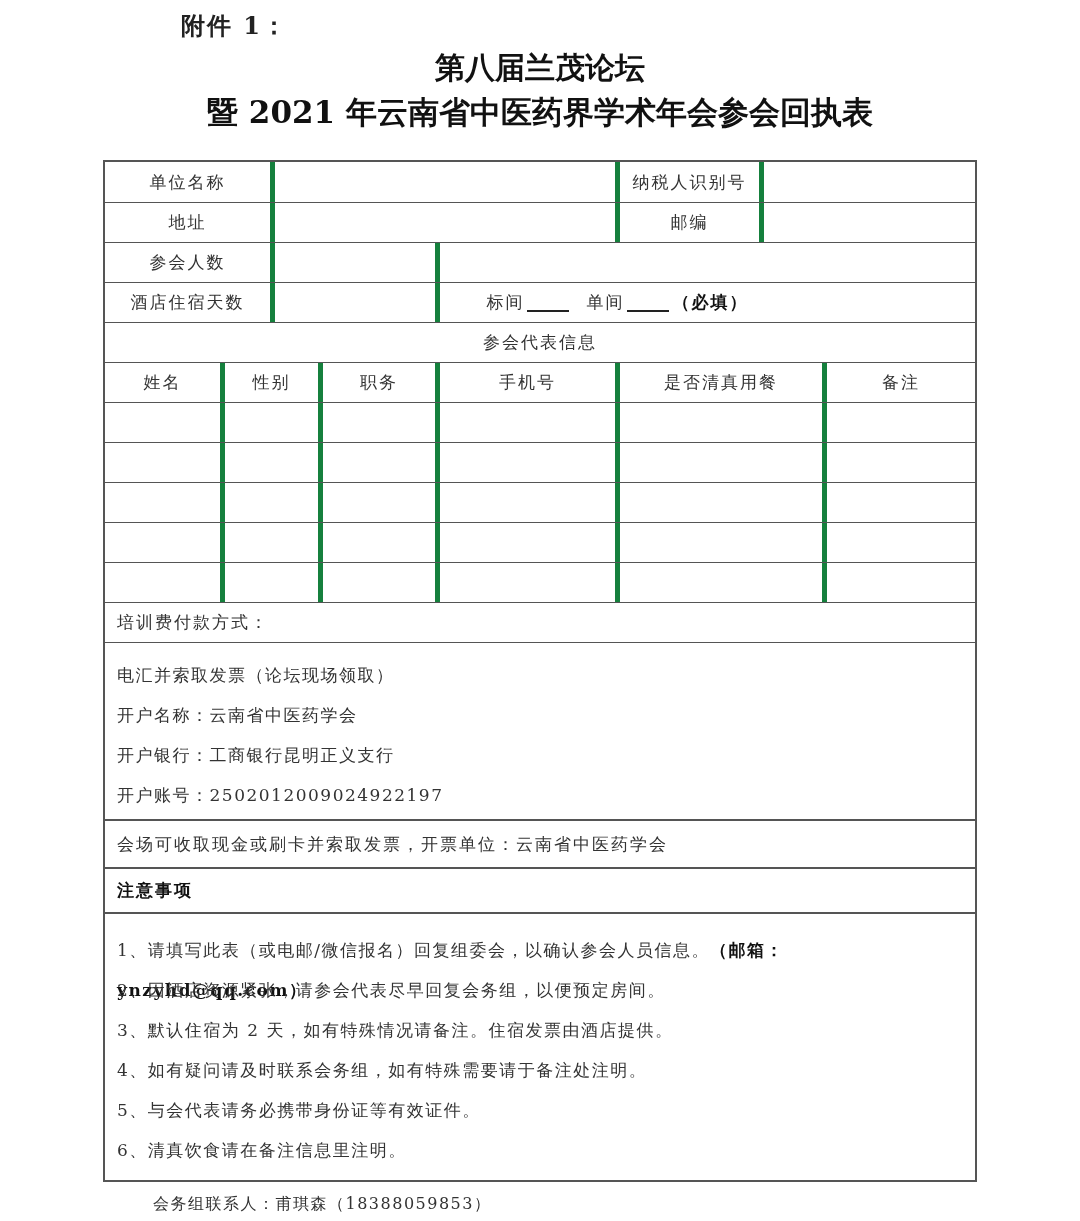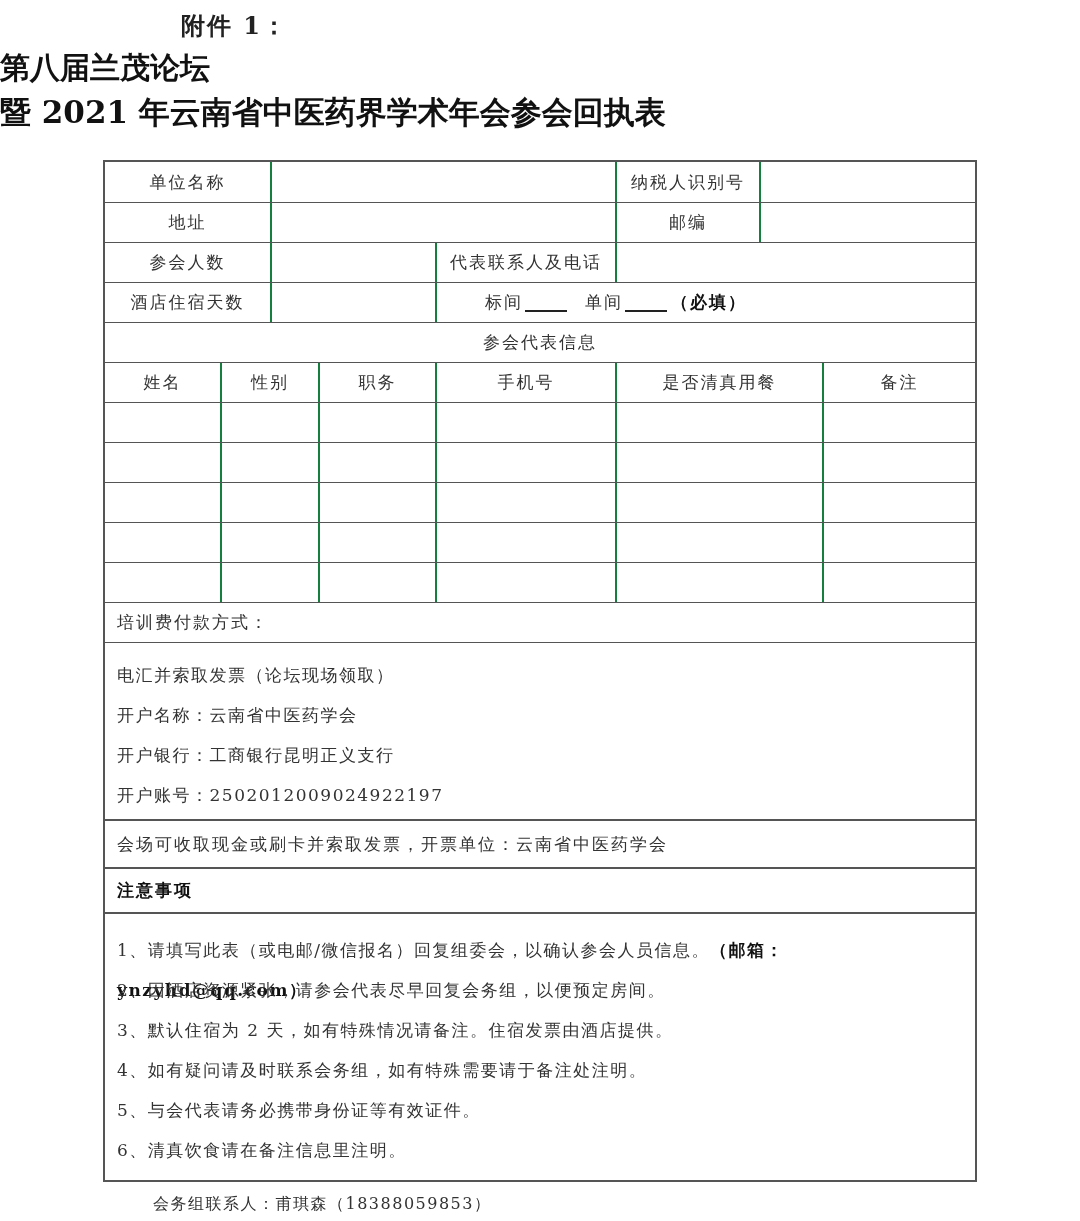--- a/index.html
+++ b/index.html
@@ -6,34 +6,34 @@
     body {
       width: 1080px; height: 1221px; position: relative; overflow: hidden;
       font-family: "DejaVu Serif", "Liberation Serif", serif;
       color: #222;
     }
     .attach {
       position: absolute; left: 153px; top: 10px;
       font-size: 24px; font-weight: bold; letter-spacing: 2px; margin-left: 28px;
     }
     .title {
-      position: absolute; left: 0; width: 1080px; 
+      position: absolute; left: 0; width: 1080px; text-align: center;
       font-weight: bold; color: #111;
     }
     .title1 { top: 48px; font-size: 30px; }
     .title2 { top: 92px; font-size: 31px; }
 
     .form {
       position: absolute; left: 103px; top: 160px; width: 874px;
       border: 2px solid #555; box-sizing: border-box;
     }
     .row { display: flex; border-top: 1px solid #555; box-sizing: border-box; }
     .row:first-child { border-top: none; }
     .cell {
-      border-left: 2px solid #15803d; box-sizing: border-box;
+      border-left: 5px solid #15803d; box-sizing: border-box;
       display: flex; align-items: center; justify-content: center;
       font-size: 17px; letter-spacing: 2px; color: #333;
     }
     .cell:first-child { border-left: none; }
     .h40 { height: 40px; }
     .left { justify-content: flex-start; padding-left: 12px; }
     .blank { width: 42px; display: inline-block; border-bottom: 2px solid #222; height: 16px; margin: 0 4px 0 2px; }
     .bold { font-weight: bold; color: #111; }
     .block { padding: 12px 12px 4px 12px; font-size: 17px; letter-spacing: 1.5px; color: #333; }
     .block .line { height: 40px; line-height: 40px; }
@@ -62,21 +62,20 @@
   <div class="row h40">
     <div class="cell" style="width:165px">地址</div>
     <div class="cell" style="width:345px"></div>
     <div class="cell" style="width:144px">邮编</div>
     <div class="cell" style="width:216px"></div>
   </div>
 
   <div class="row h40">
     <div class="cell" style="width:165px">参会人数</div>
     <div class="cell" style="width:165px"></div>
-    <div class="cell" style="width:180px">代表联系人及电话</div>
     <div class="cell" style="width:360px"></div>
   </div>
 
   <div class="row h40">
     <div class="cell" style="width:165px">酒店住宿天数</div>
     <div class="cell" style="width:165px"></div>
     <div class="cell" style="width:360px">
       <span>标间</span>
       <span class="blank"></span>
       <span style="width:14px;display:inline-block"></span>

